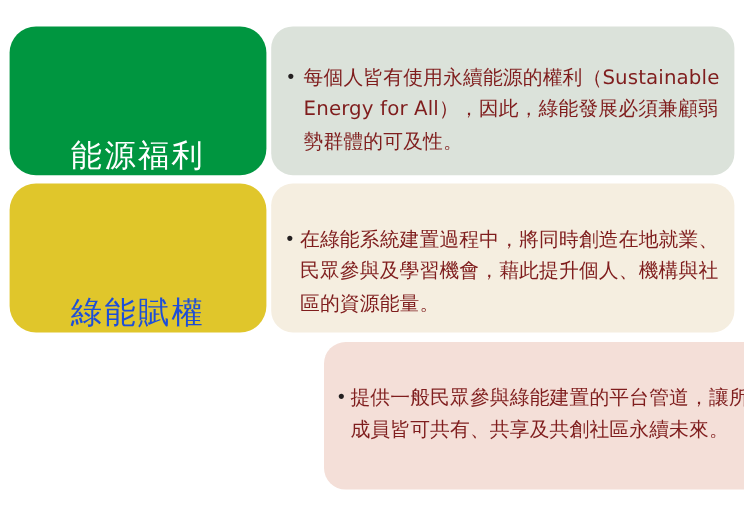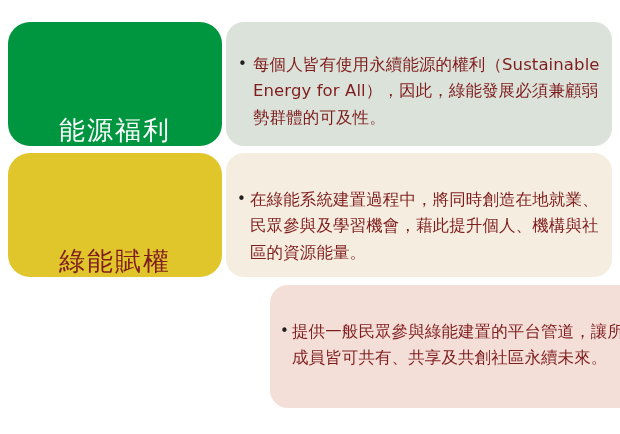--- a/index.html
+++ b/index.html
@@ -99,21 +99,21 @@
     </div>
     <div class="panel" style="background: rgb(219, 226, 218);">
       <div class="panel-inner">
         <p class="bullet-item">每個人皆有使用永續能源的權利（Sustainable Energy for All），因此，綠能發展必須兼顧弱勢群體的可及性。</p>
       </div>
     </div>
   </div>
 
   <div class="row row-2">
     <div class="label-box" style="background: rgb(224, 198, 43);">
-      <span class="label-text" style="color: #7f1d1d;">綠能賦權</span>
+      <span class="label-text" style="color: #1d4ed8;">綠能賦權</span>
     </div>
     <div class="panel" style="background: rgb(245, 238, 224);">
       <div class="panel-inner">
         <p class="bullet-item">在綠能系統建置過程中，將同時創造在地就業、民眾參與及學習機會，藉此提升個人、機構與社區的資源能量。</p>
       </div>
     </div>
   </div>
 
   <div class="row row-3">
     <div class="panel" style="background: rgb(244, 223, 216); margin-left: 44px;">

